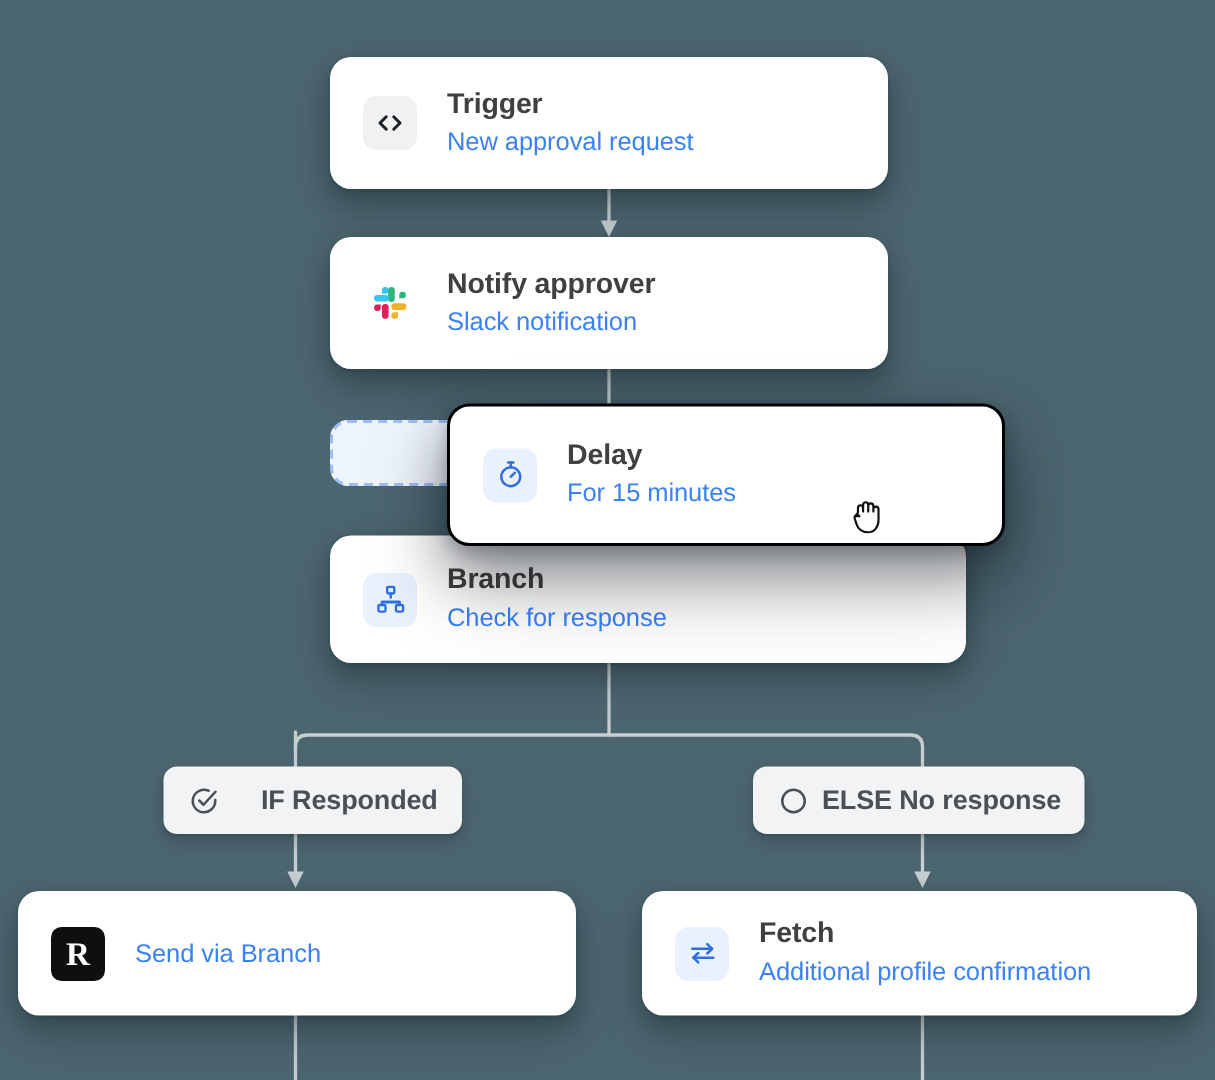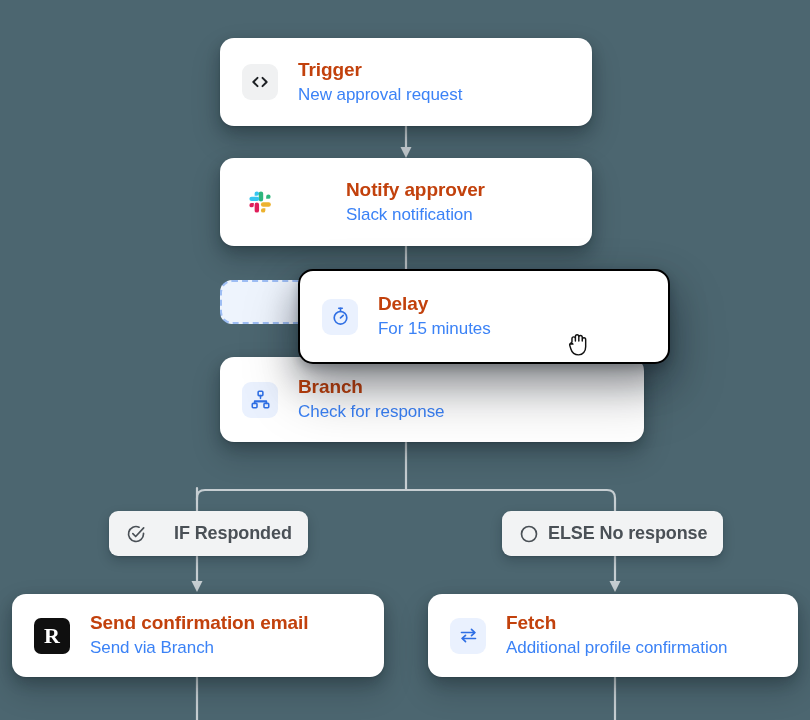--- a/index.html
+++ b/index.html
@@ -65,36 +65,36 @@
   }
   .icon-neutral { background: #f0f1f2; }
   .icon-blue    { background: #eaf1fe; }
   .icon-plain   { background: transparent; }
   .icon-dark    { background: #0f0f0f; border-radius: 7px; }
 
   .node-text { display: flex; flex-direction: column; justify-content: center; }
   .node-title {
     font-size: 19px;
     font-weight: 700;
-    color: #c2410c;
+    color: #404040;
     line-height: 1.26;
     letter-spacing: -0.1px;
   }
   .node-sub {
     font-size: 17px;
     font-weight: 400;
     color: #3b82f6;
     line-height: 1.3;
     letter-spacing: -0.05px;
     margin-top: 2px;
   }
 
   
   #node-trigger { left: 220px; top: 38px;  width: 372px; height: 88px; }
-  #node-notify  { left: 220px; top: 158px; width: 372px; height: 88px; gap: 48px; }
+  #node-notify  { left: 220px; top: 158px; width: 372px; height: 88px; }
   #node-branch  { left: 220px; top: 357px; width: 424px; height: 85px; align-items: center; }
   #node-email   { left: 12px;  top: 594px; width: 372px; height: 83px; }
   #node-fetch   { left: 428px; top: 594px; width: 370px; height: 83px; }
 
   
   #drop-placeholder {
     position: absolute;
     left: 220px;
     top: 280px;
     width: 372px;
@@ -286,21 +286,20 @@
       </svg>
     </span>
     <span class="pill-label">ELSE No response</span>
   </div>
 
   <div class="node" id="node-email">
     <div class="node-icon icon-dark">
       <span style="color:#fff;font-family:'Liberation Serif',serif;font-size:22px;font-weight:700;line-height:1;">R</span>
     </div>
     <div class="node-text">
-      <span class="node-title">Send confirmation email</span>
       <span class="node-sub">Send via Branch</span>
     </div>
   </div>
 
   <div class="node" id="node-fetch">
     <div class="node-icon icon-blue">
       <svg width="21" height="21" viewBox="0 0 24 24" fill="none" stroke="#2f6fe4" stroke-width="1.9" stroke-linecap="round" stroke-linejoin="round">
         <path d="M4 8.6h15"></path>
         <polyline points="15.4,5.0 19.2,8.6 15.4,12.2"></polyline>
         <path d="M20 15.4H5"></path>

